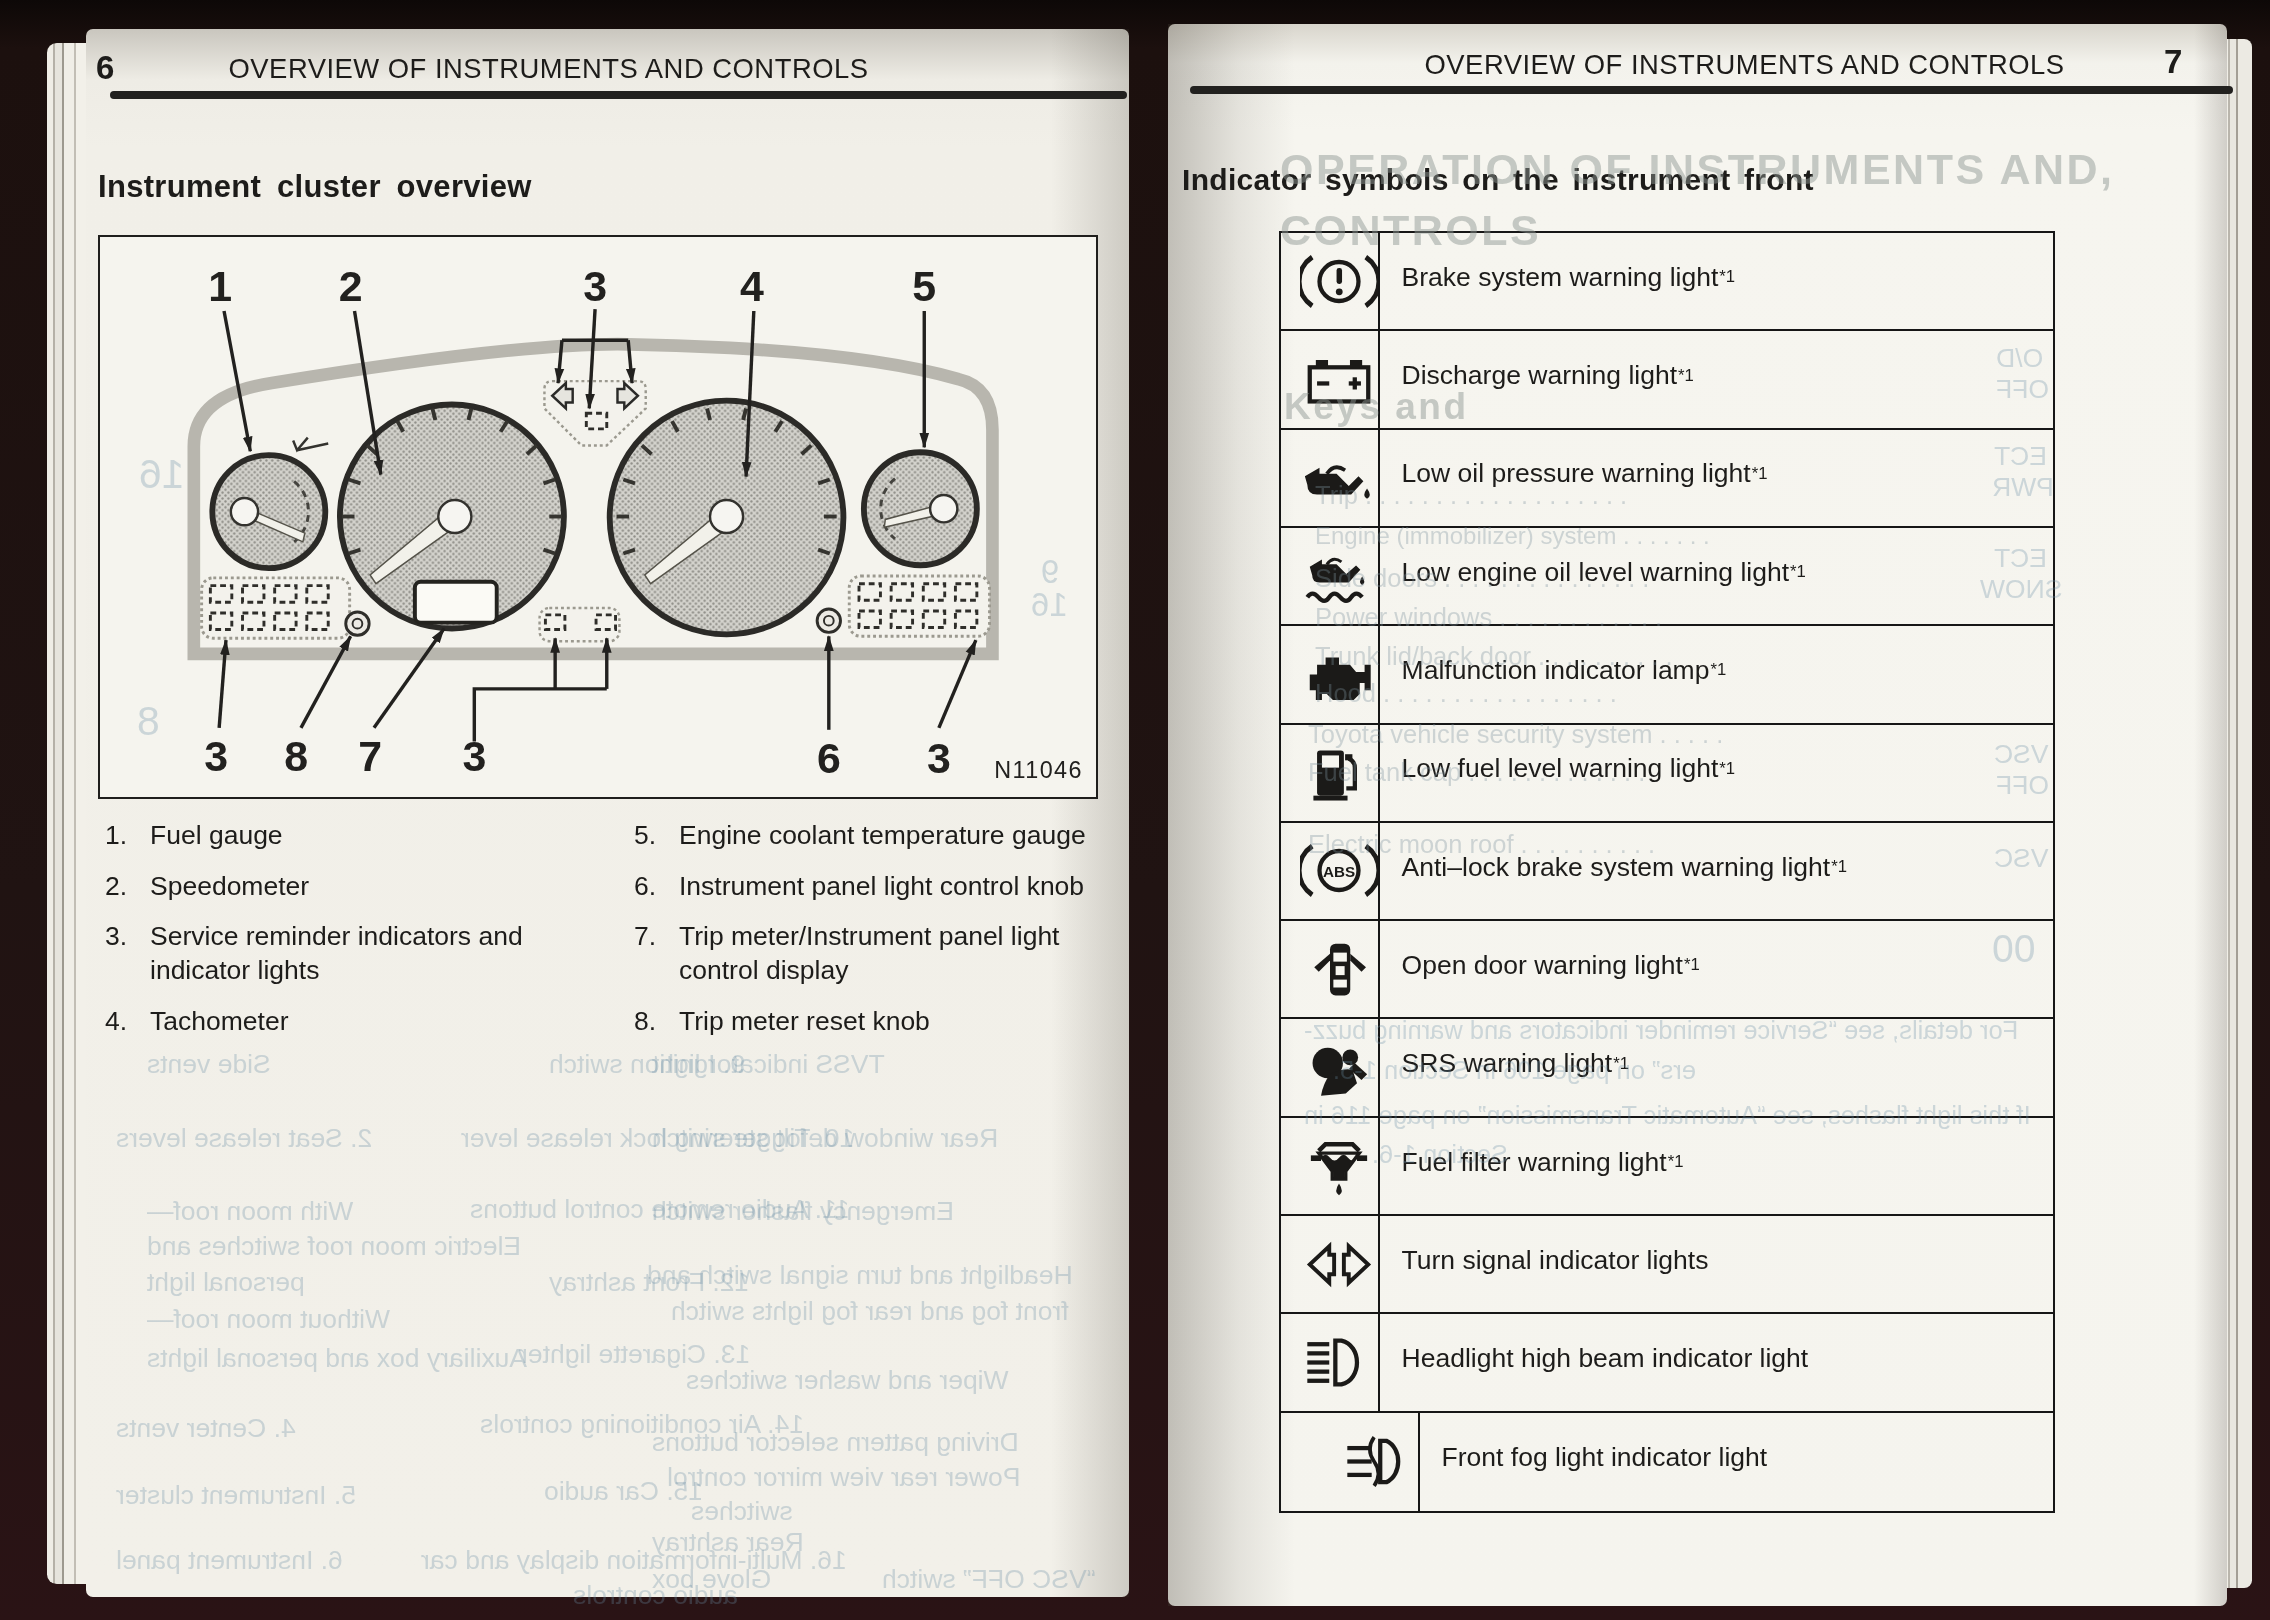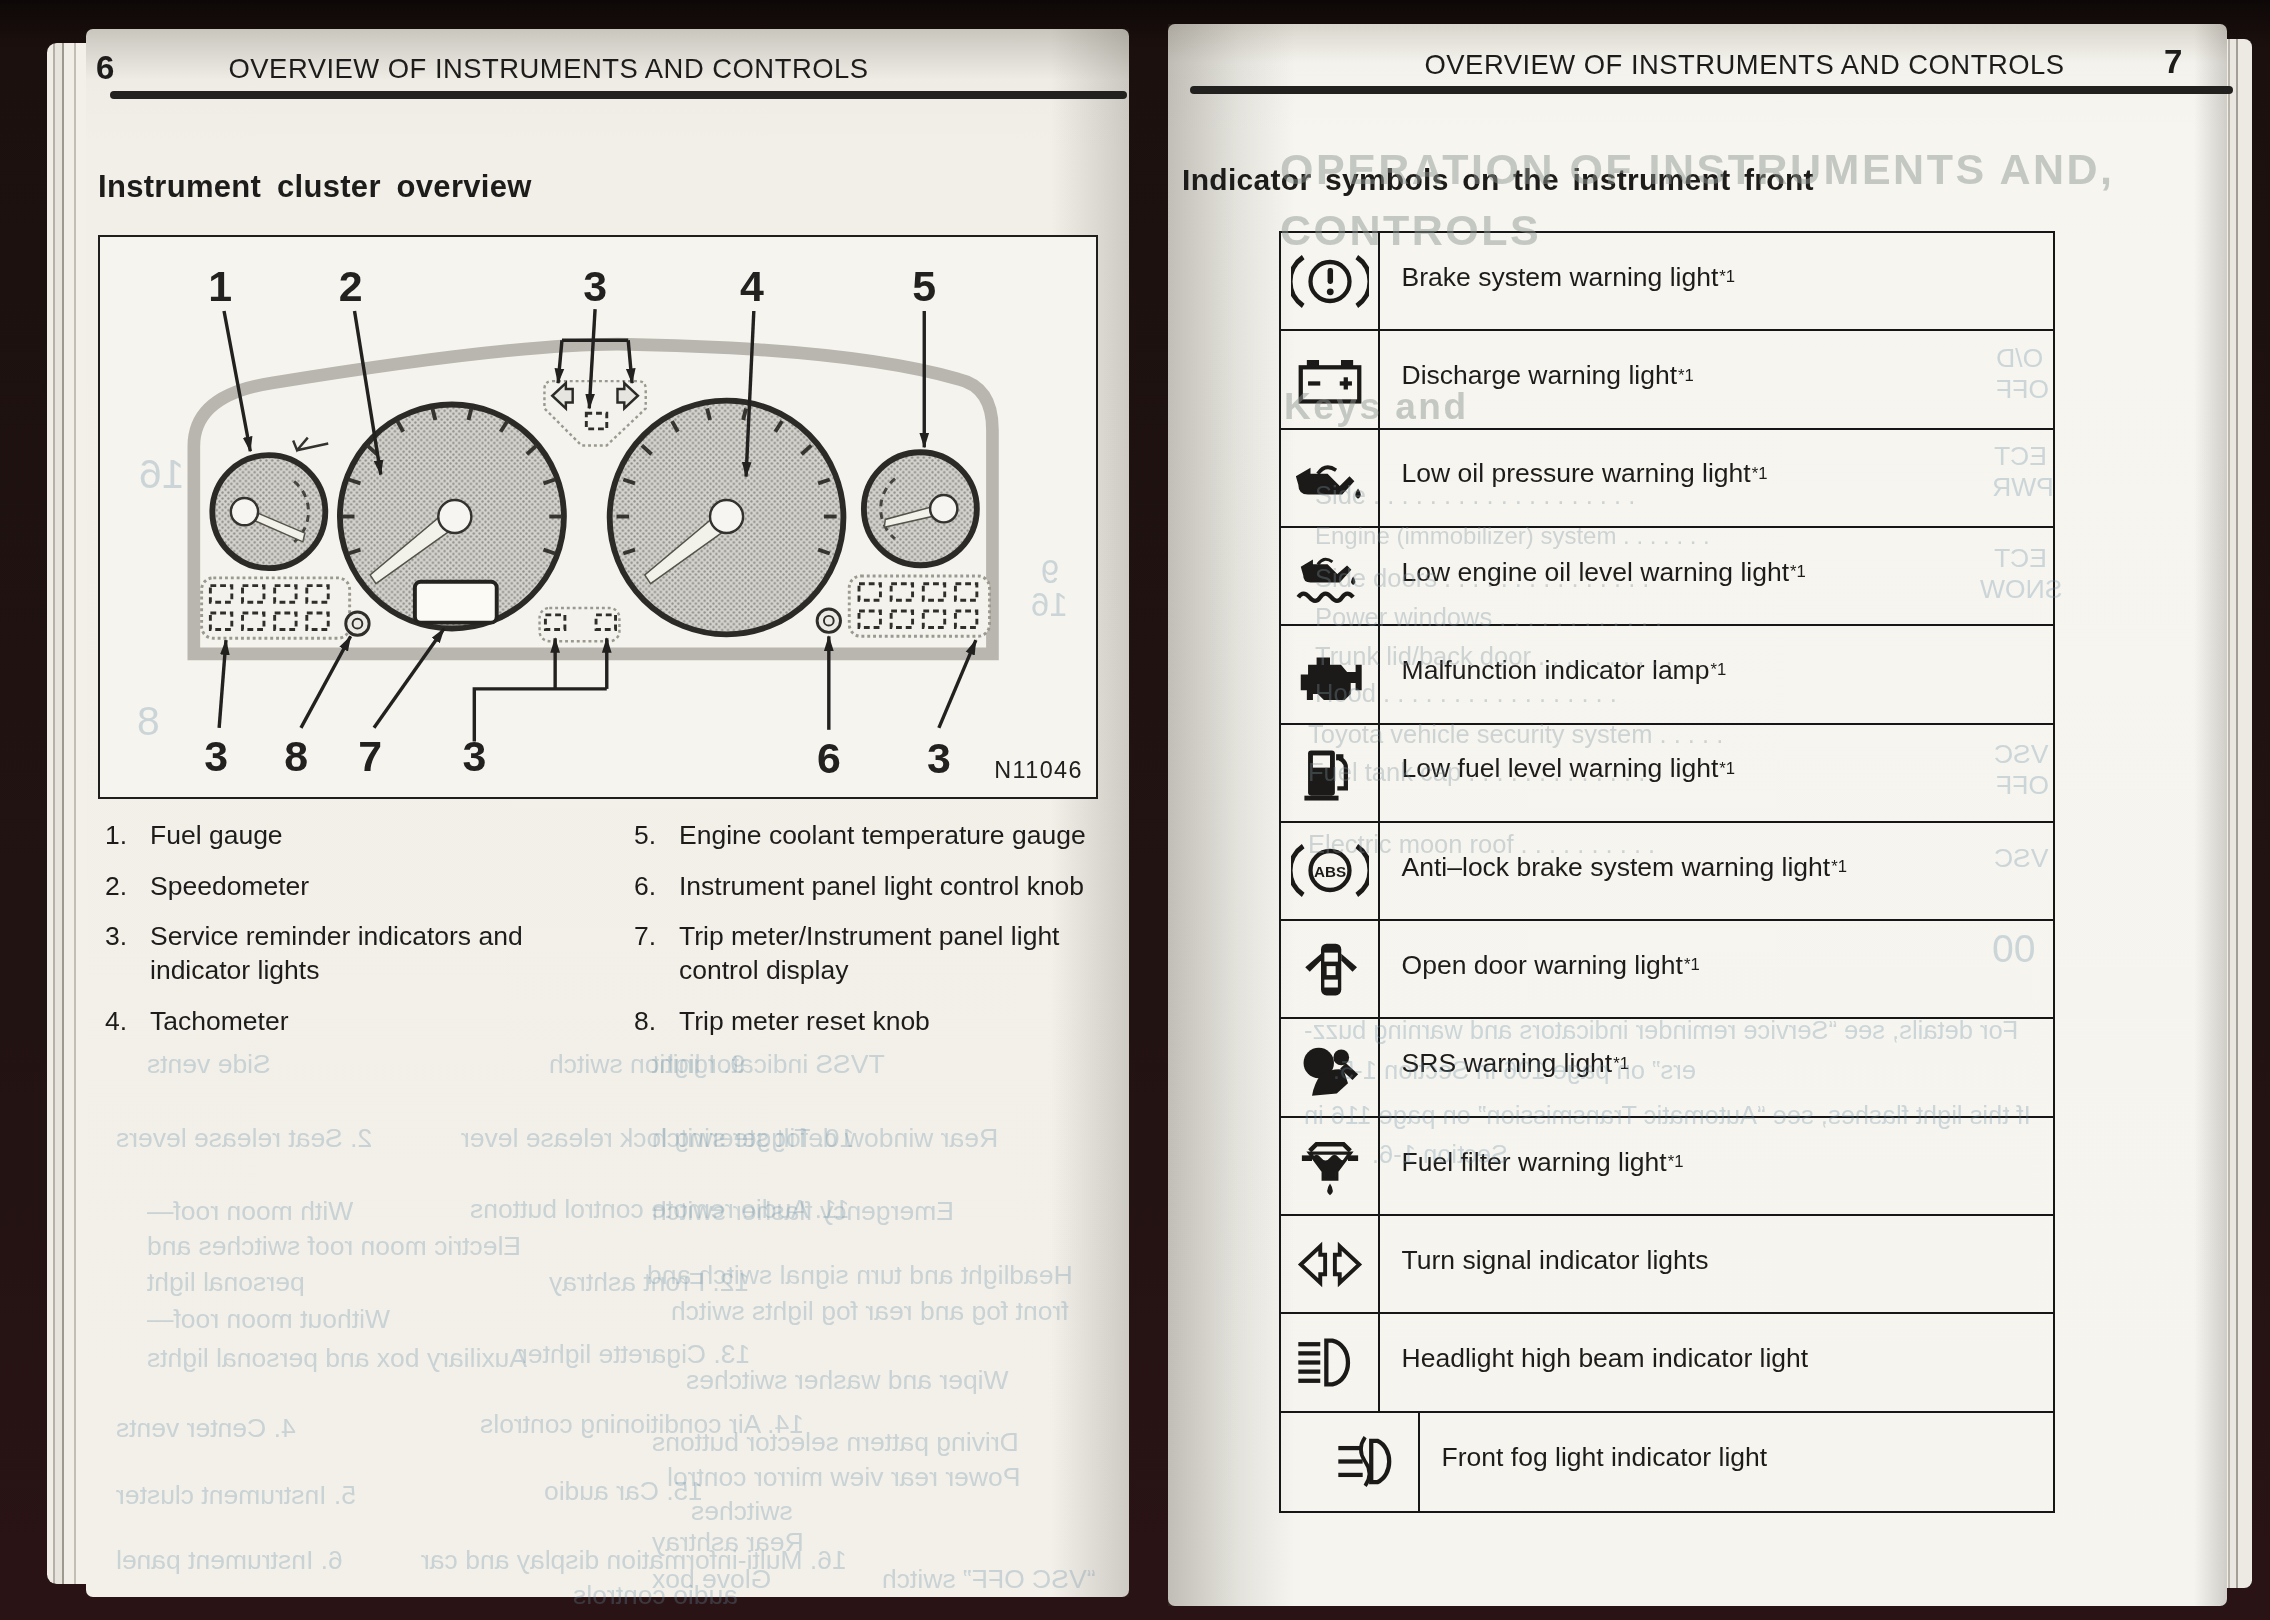--- a/index.html
+++ b/index.html
@@ -42,21 +42,21 @@
   #legend{position:absolute;left:105px;top:818px;width:1025px;display:grid;grid-template-columns:529px 496px;}
   .legend-item{display:flex;font-size:26.5px;line-height:34px;margin-bottom:16.7px;}
   .legend-num{width:45px;flex:none;}
   .legend-text{max-width:461px;}
 
   
   #indicator-table{position:absolute;left:1279px;top:231px;width:776px;height:1282px;
     border:2.9px solid #161616;box-sizing:border-box;display:grid;grid-template-rows:repeat(13,1fr);}
   .trow{display:grid;grid-template-columns:99px 1fr;border-bottom:2px solid #161616;}
   .trow:last-child{border-bottom:none;margin-left:40px;}
-  .ticon{border-right:2px solid #161616;display:flex;align-items:center;justify-content:center;}
+  .ticon{border-right:2px solid #161616;display:flex;align-items:center;justify-content:flex-end;}
   .ticon svg{width:78px;height:63px;}
   .tdesc{display:flex;align-items:center;padding-left:21.6px;padding-bottom:7.8px;font-size:26.5px;}
   .fn{font-size:16.7px;vertical-align:10.8px;margin-left:1px;}
 
   
   #ghost-layer{position:absolute;inset:0;pointer-events:none;z-index:6;}
   .ghost{position:absolute;white-space:nowrap;line-height:1.05;}
   .g-h{color:rgba(143,150,147,.48);font-weight:bold;letter-spacing:2.5px;}
   .g-b{color:rgba(126,146,159,.34);}
   .g-m{transform:scaleX(-1);color:rgba(106,142,167,.30);font-weight:500;}
@@ -487,21 +487,21 @@
         <sup class="fn"></sup>
       </div>
   </div>
 
 </div>
 
 <div id="ghost-layer">
     <span class="ghost g-h" style="left: 1280px; top: 147px; font-size: 43px;">OPERATION OF INSTRUMENTS AND,</span>
     <span class="ghost g-h" style="left: 1280px; top: 208px; font-size: 43px;">CONTROLS</span>
     <span class="ghost g-h" style="left: 1284px; top: 388px; font-size: 37px; text-align: center;">Keys and</span>
-    <span class="ghost g-b" style="left: 1315px; top: 482px; font-size: 25.5px;">Side . . . . . . . . . . . . . . . . . . .</span>
+    <span class="ghost g-b" style="left: 1315px; top: 482px; font-size: 25.5px;">Trip . . . . . . . . . . . . . . . . . . .</span>
     <span class="ghost g-b" style="left: 1315px; top: 523px; font-size: 24px;">Engine (immobilizer) system . . . . . . .</span>
     <span class="ghost g-b" style="left: 1315px; top: 565px; font-size: 25.5px;">Side doors . . . . . . . . . . . . . . .</span>
     <span class="ghost g-b" style="left: 1315px; top: 604px; font-size: 25.5px;">Power windows . . . . . . . . . . . .</span>
     <span class="ghost g-b" style="left: 1315px; top: 643px; font-size: 25.5px;">Trunk lid/back door . . . . . . . . . .</span>
     <span class="ghost g-b" style="left: 1315px; top: 680px; font-size: 25.5px;">Hood . . . . . . . . . . . . . . . . .</span>
     <span class="ghost g-b" style="left: 1308px; top: 721px; font-size: 25.5px;">Toyota vehicle security system . . . . .</span>
     <span class="ghost g-b" style="left: 1308px; top: 759px; font-size: 25.5px;">Fuel tank cap . . . . . . . . . . . . .</span>
     <span class="ghost g-b" style="left: 1308px; top: 794px; font-size: 25.5px; margin-top: 37px;">Electric moon roof . . . . . . . . . .</span>
     <span class="ghost g-m" style="left: 1996px; top: 345px; font-size: 26.5px;">O/D</span>
     <span class="ghost g-m" style="left: 1996px; top: 376px; font-size: 26.5px;">OFF</span>

